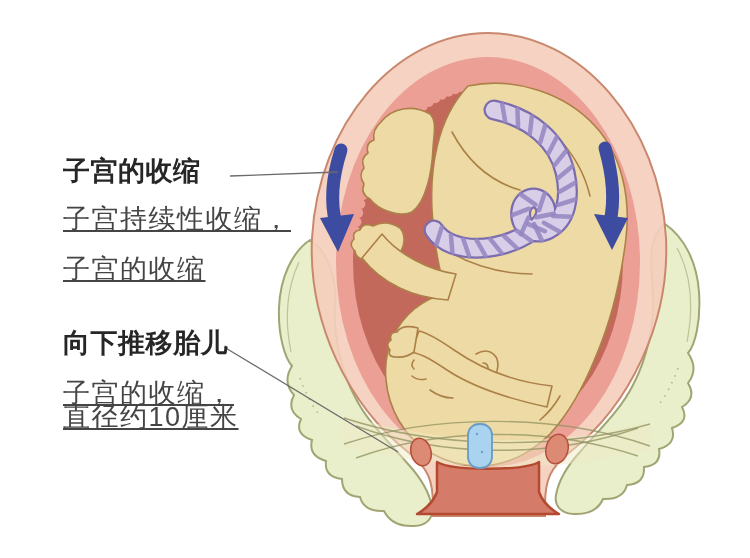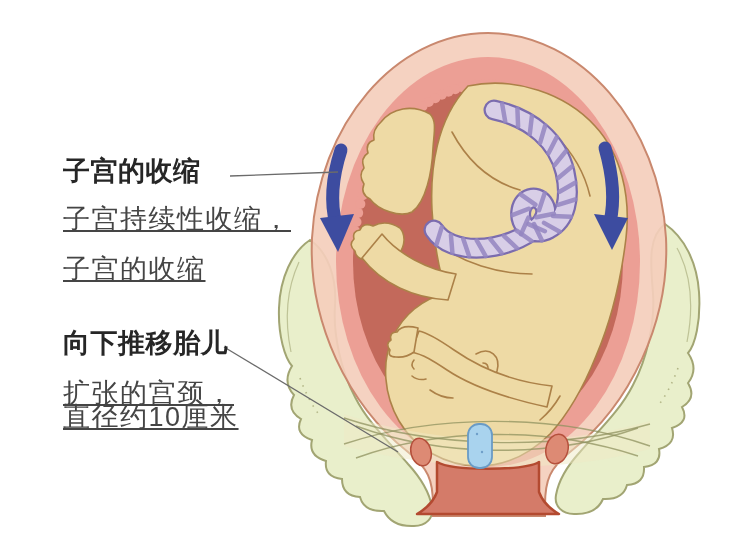--- a/index.html
+++ b/index.html
@@ -221,15 +221,15 @@
 
     <line class="st-leader" x1="230" y1="176" x2="338" y2="172"></line>
     <line class="st-leader" x1="224" y1="347" x2="398" y2="452"></line>
   </svg>
 
   <div class="lbl lbl-title" style="top:158px">子宫的收缩</div>
   <div class="lbl lbl-body" style="top:206px">子宫持续性收缩，</div>
   <div class="lbl lbl-body" style="top:256px">子宫的收缩</div>
 
   <div class="lbl lbl-title" style="top:330px">向下推移胎儿</div>
-  <div class="lbl lbl-body" style="top:380px">扩张的宫颈，</div>
+  <div class="lbl lbl-body" style="top:380px">子宫的收缩，</div>
   <div class="lbl lbl-body" style="top:404px">直径约10厘米</div>
 </div>
 
 </body></html>

